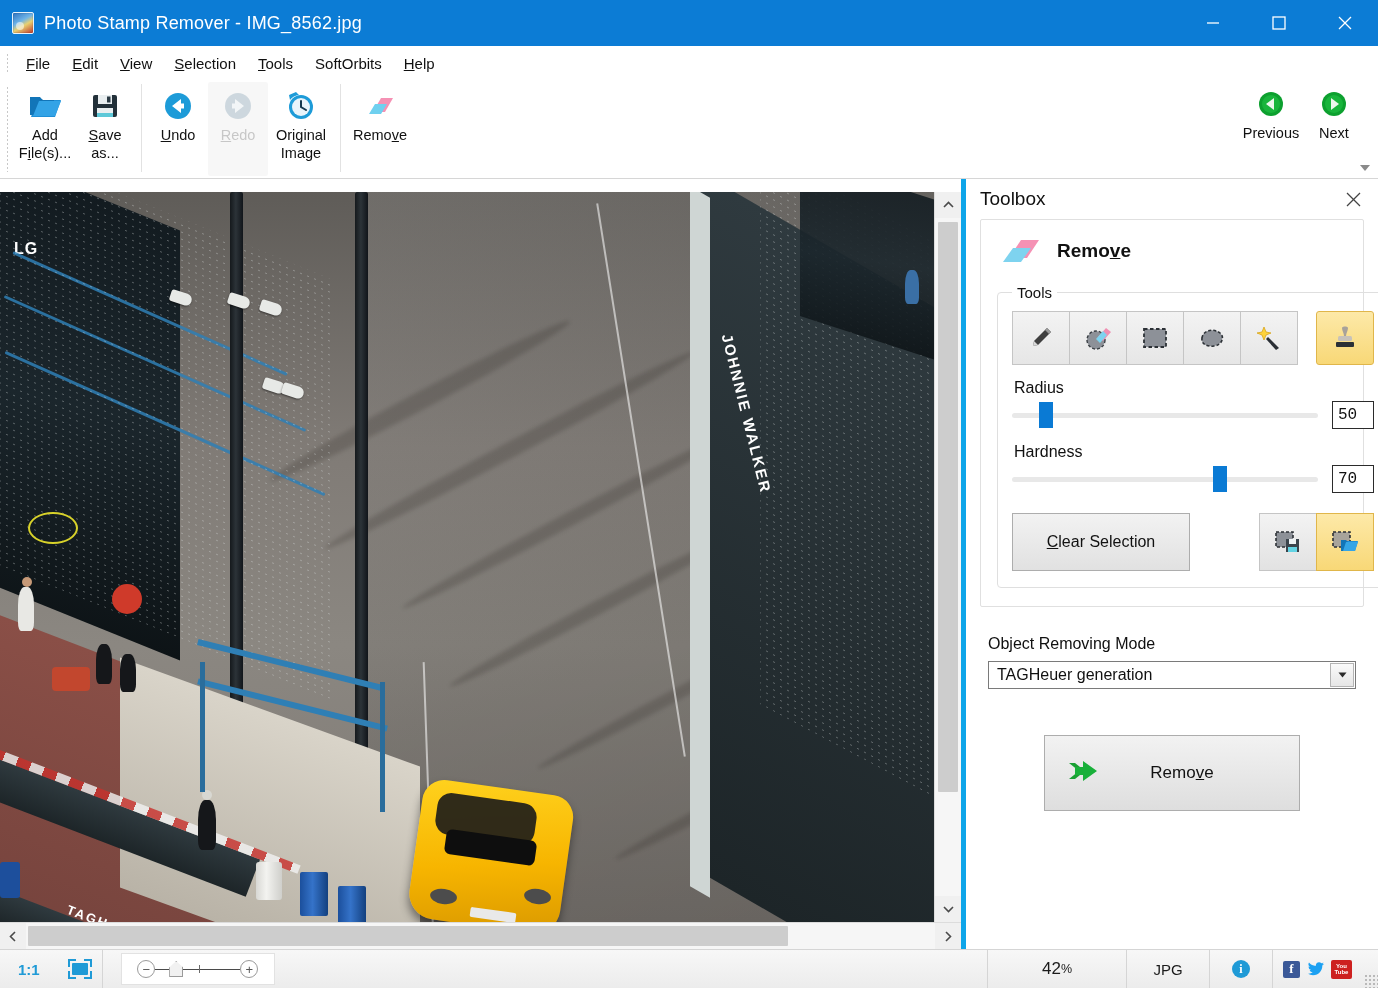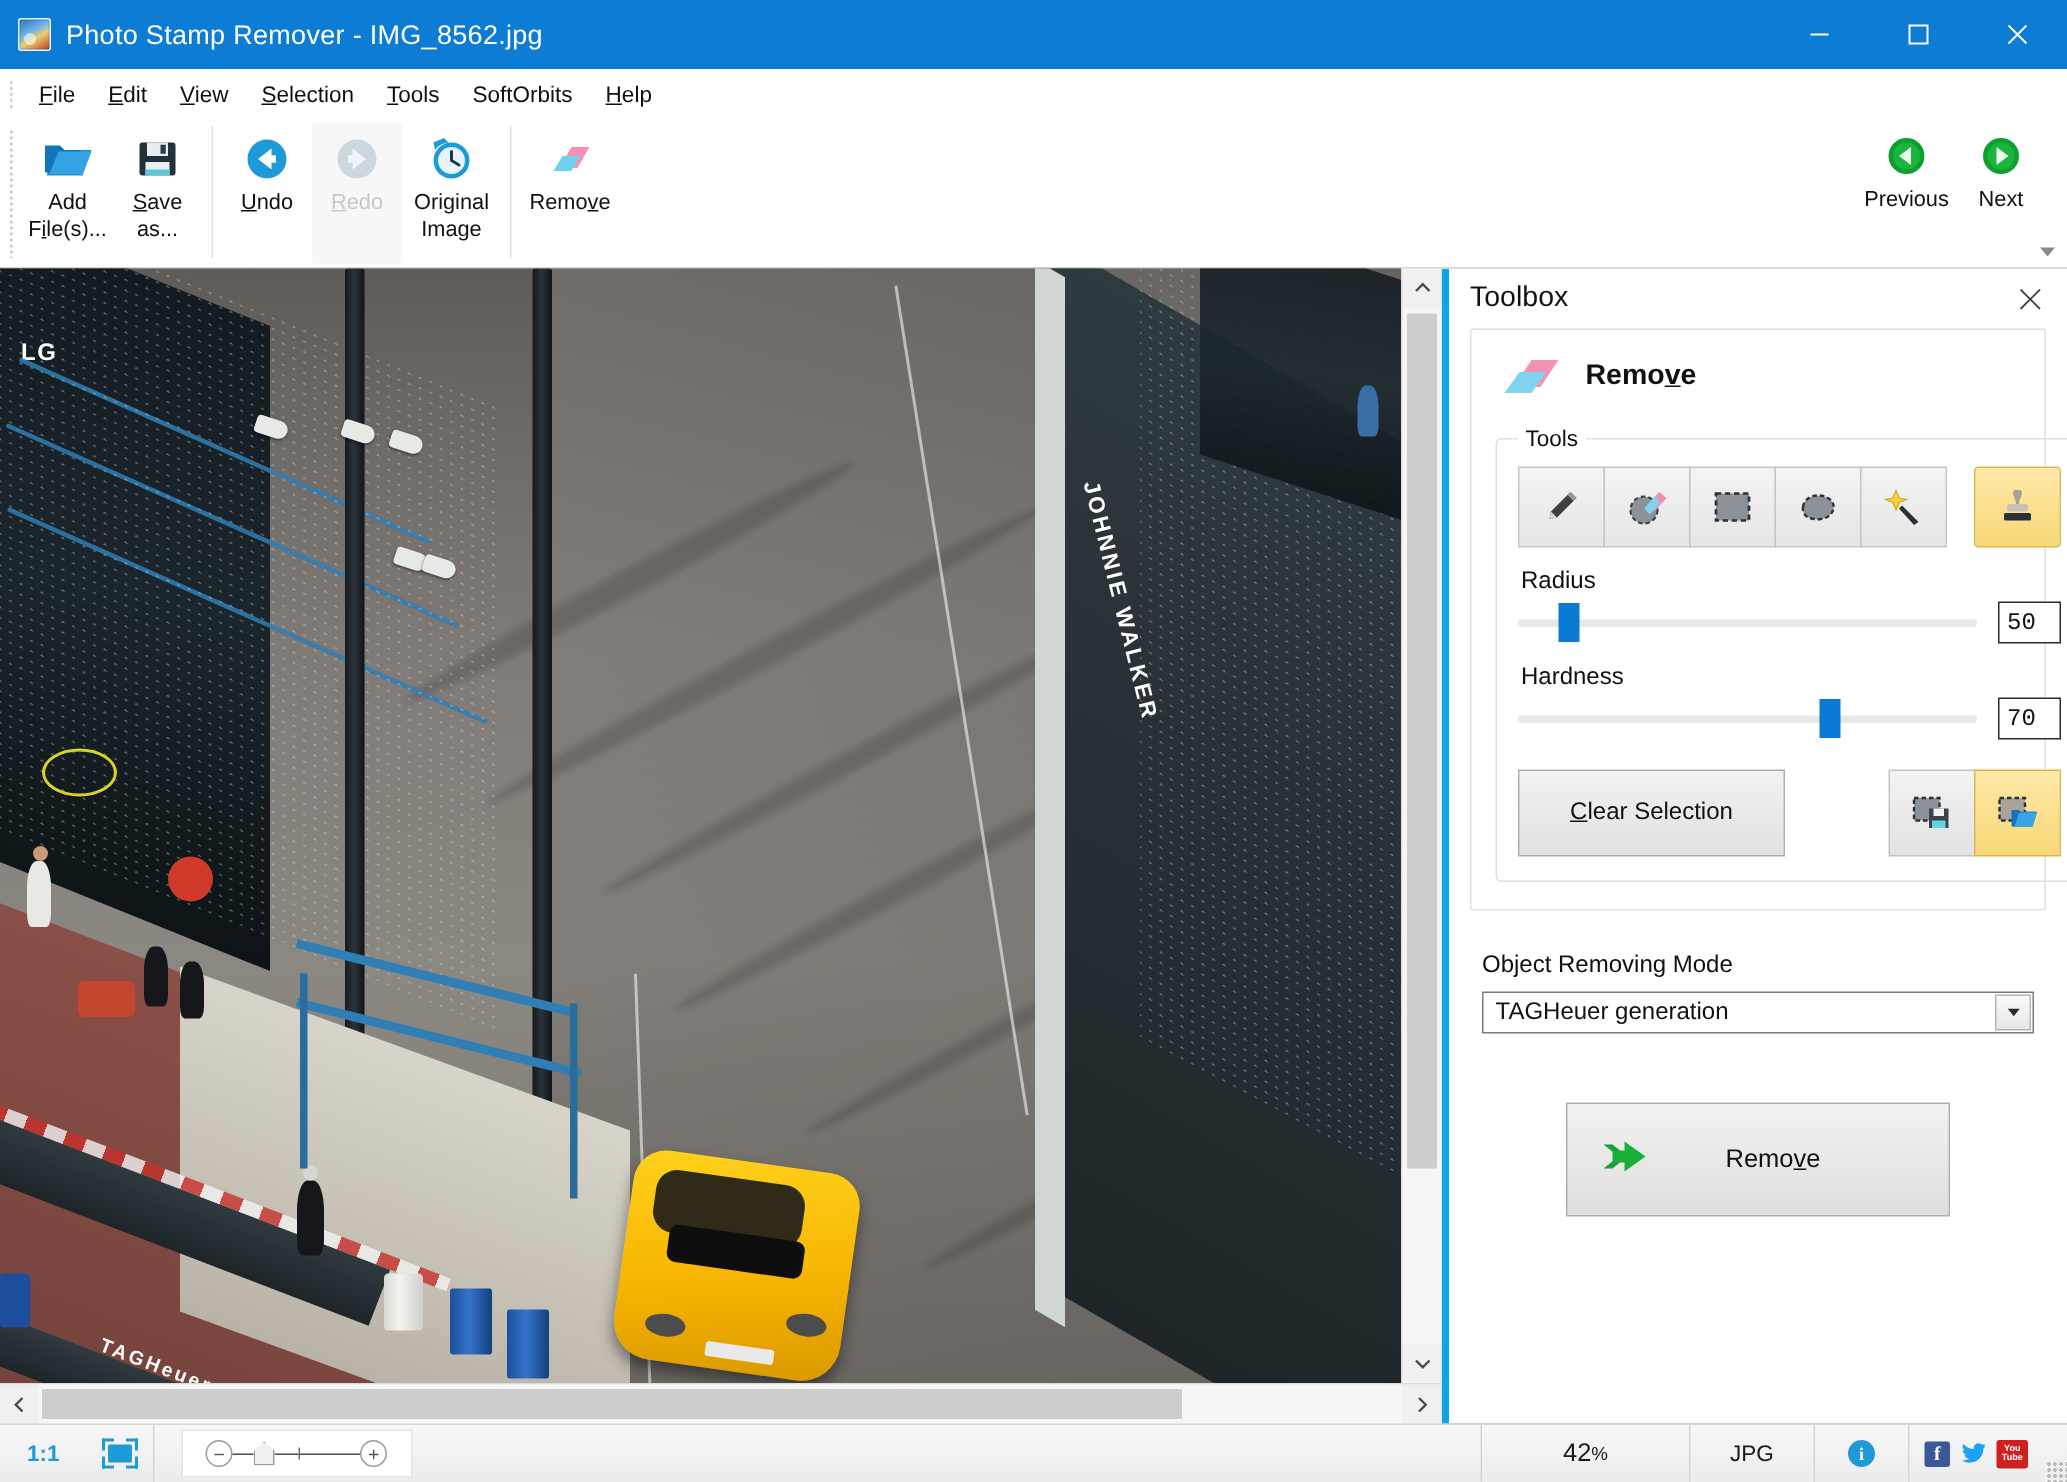--- a/index.html
+++ b/index.html
@@ -47,21 +47,21 @@
   .rb-btn.disabled .lbl{color:#9a9a9a;}
   .rb-btn .lbl u{text-decoration:underline;}
   .ribbon-right{margin-left:auto;display:flex;align-items:flex-start;padding-right:14px;}
   .ribbon-expand{position:absolute;right:6px;bottom:4px;width:14px;height:12px;display:flex;align-items:center;justify-content:center;}
 
   
   .body{flex:1 1 auto;display:flex;min-height:0;background:#ffffff;}
 
   
   .viewer{position:relative;flex:1 1 auto;display:flex;flex-direction:column;min-width:0;}
-  .canvas-row{flex:1 1 auto;display:flex;min-height:0;}
+  .canvas-row{flex:1 1 auto;display:flex;min-height:0;margin-top:13px;}
   .canvas{position:relative;flex:1 1 auto;overflow:hidden;background:#6e6a66;}
 
   
   .scene{position:absolute;inset:0;overflow:hidden;}
   .track{position:absolute;left:0;top:0;width:100%;height:100%;
      background:
        linear-gradient(115deg, rgba(0,0,0,.14) 0 6%, rgba(255,255,255,0) 6.5% 100%),
        linear-gradient(180deg,#5f5c58 0%,#807b76 35%,#8b8781 62%,#7d7873 100%);}
   .asphalt-shade{position:absolute;right:0;top:0;width:62%;height:100%;
      background:linear-gradient(160deg, rgba(255,255,255,.10), rgba(0,0,0,.10) 60%, rgba(0,0,0,.18));}

